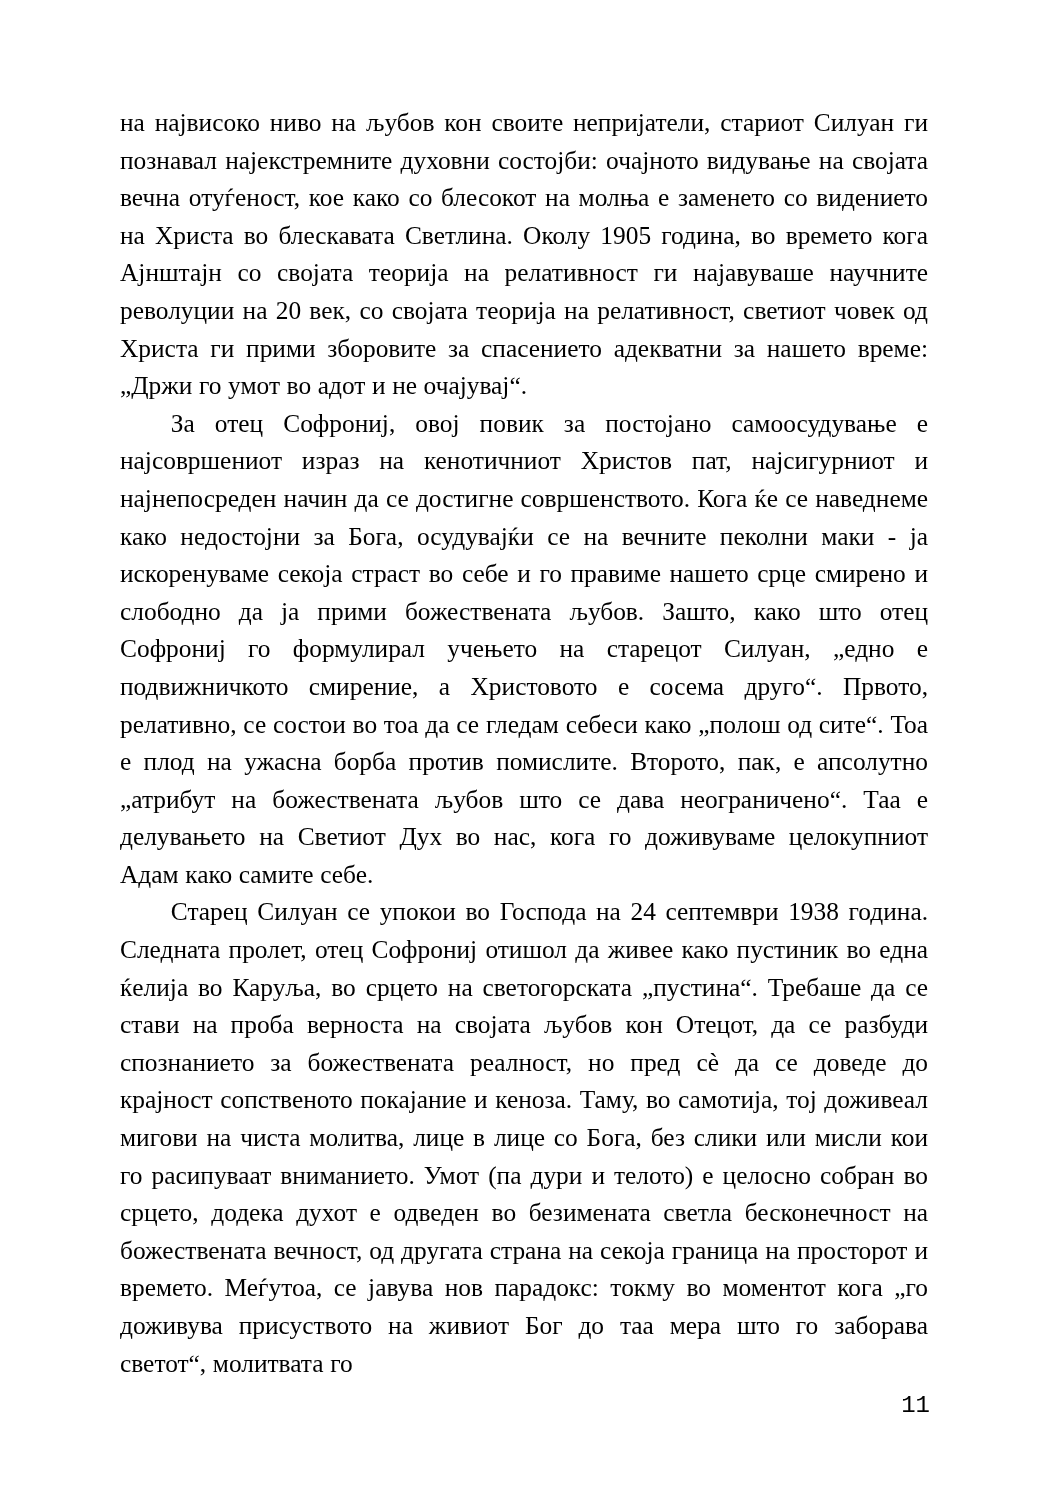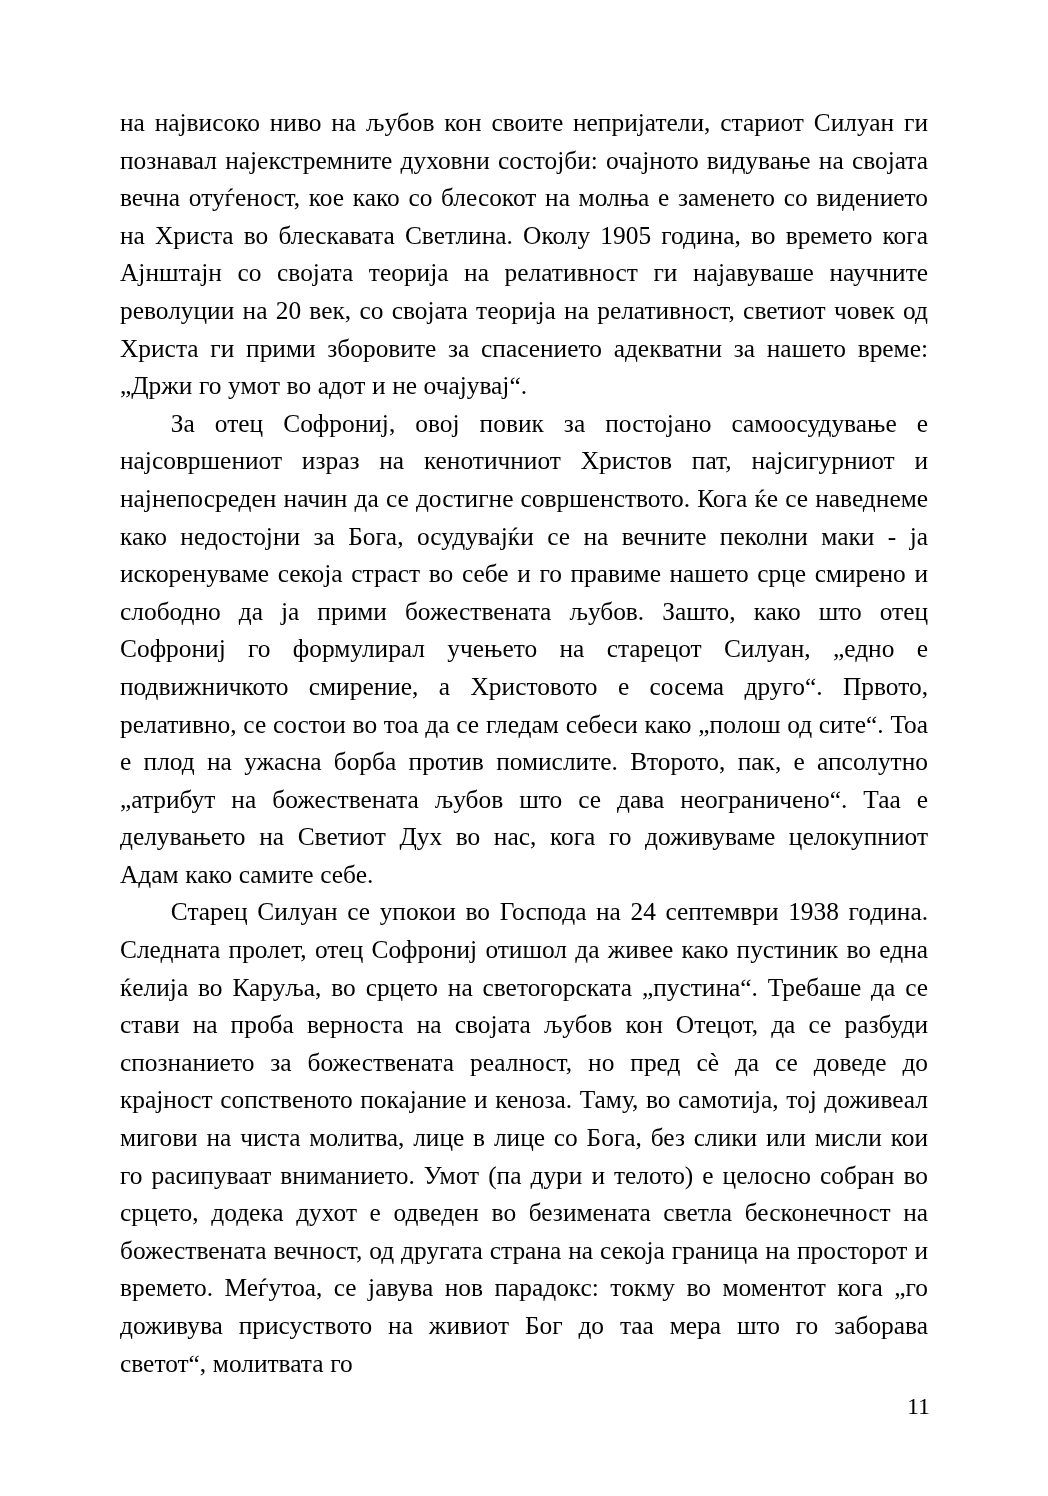--- a/index.html
+++ b/index.html
@@ -40,21 +40,21 @@
   p.para.indent {
     text-indent: 2.0em;
     font-family: Liberation Serif, serif;
   }
   .page-number {
     position: absolute;
     right: 118px;
     bottom: 78px;
     font-size: 24px;
     line-height: 1;
-    font-family: Liberation Serif, serif;
+    font-family: Liberation Mono, monospace;
     text-align: right;
   }
 </style>
 </head>
 <body>
 
 <div class="page">
   <div class="text-block">
     <p class="para">на највисоко ниво на љубов кон своите непријатели, стариот Силуан ги познавал најекстремните духовни состојби: очајното видување на својата вечна отуѓеност, кое како со блесокот на молња е заменето со видението на Христа во блескавата Светлина. Околу 1905 година, во времето кога Ајнштајн со својата теорија на релативност ги најавуваше научните револуции на 20 век, со својата теорија на релативност, светиот човек од Христа ги прими зборовите за спасението адекватни за нашето време: „Држи го умот во адот и не очајувај“.</p>
     <p class="para indent">За отец Софрониј, овој повик за постојано самоосудување е најсовршениот израз на кенотичниот Христов пат, најсигурниот и најнепосреден начин да се достигне совршенството. Кога ќе се наведнеме како недостојни за Бога, осудувајќи се на вечните пеколни маки - ја искоренуваме секоја страст во себе и го правиме нашето срце смирено и слободно да ја прими божествената љубов. Зашто, како што отец Софрониј го формулирал учењето на старецот Силуан, „едно е подвижничкото смирение, а Христовото е сосема друго“. Првото, релативно, се состои во тоа да се гледам себеси како „полош од сите“. Тоа е плод на ужасна борба против помислите. Второто, пак, е апсолутно „атрибут на божествената љубов што се дава неограничено“. Таа е делувањето на Светиот Дух во нас, кога го доживуваме целокупниот Адам како самите себе.</p>

